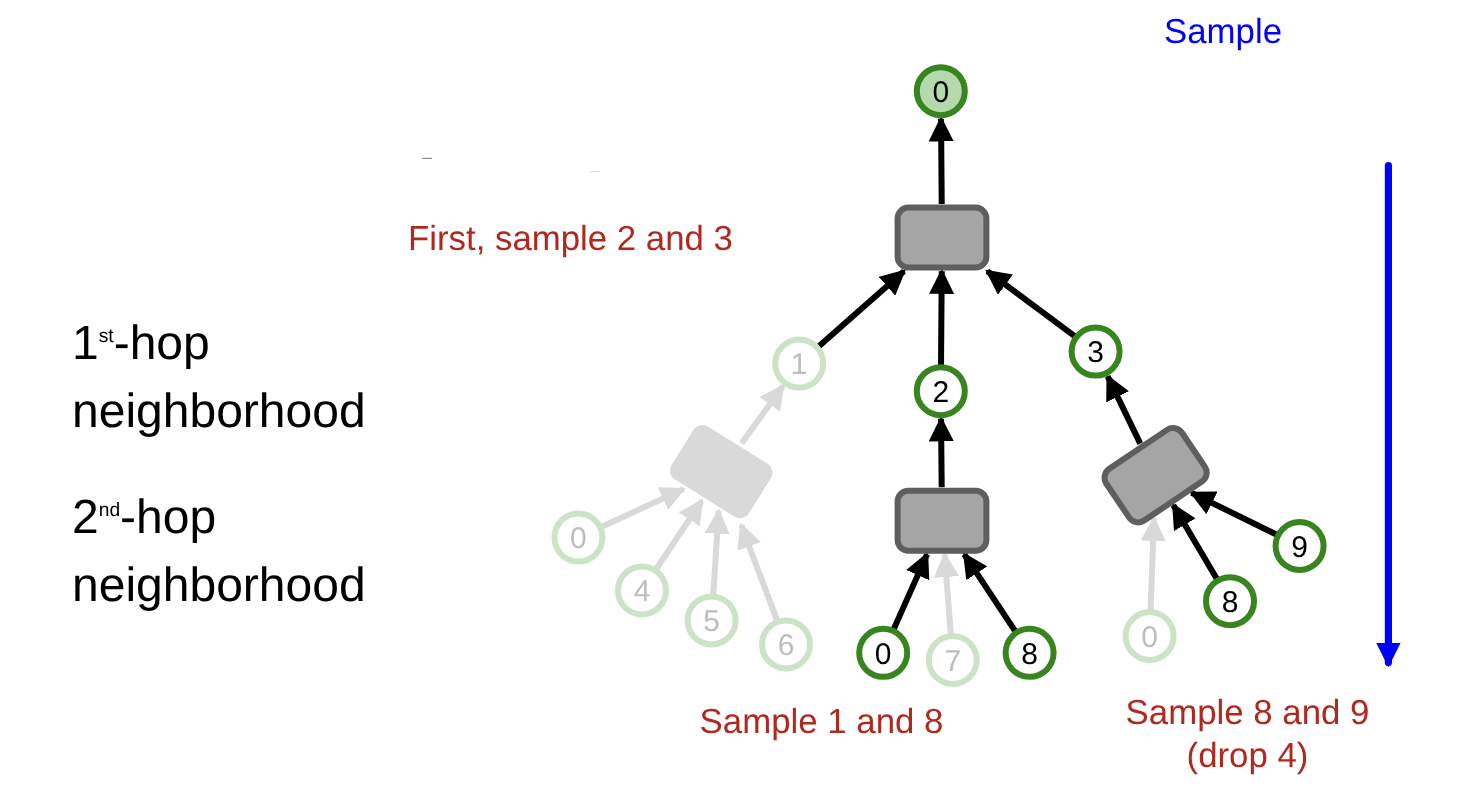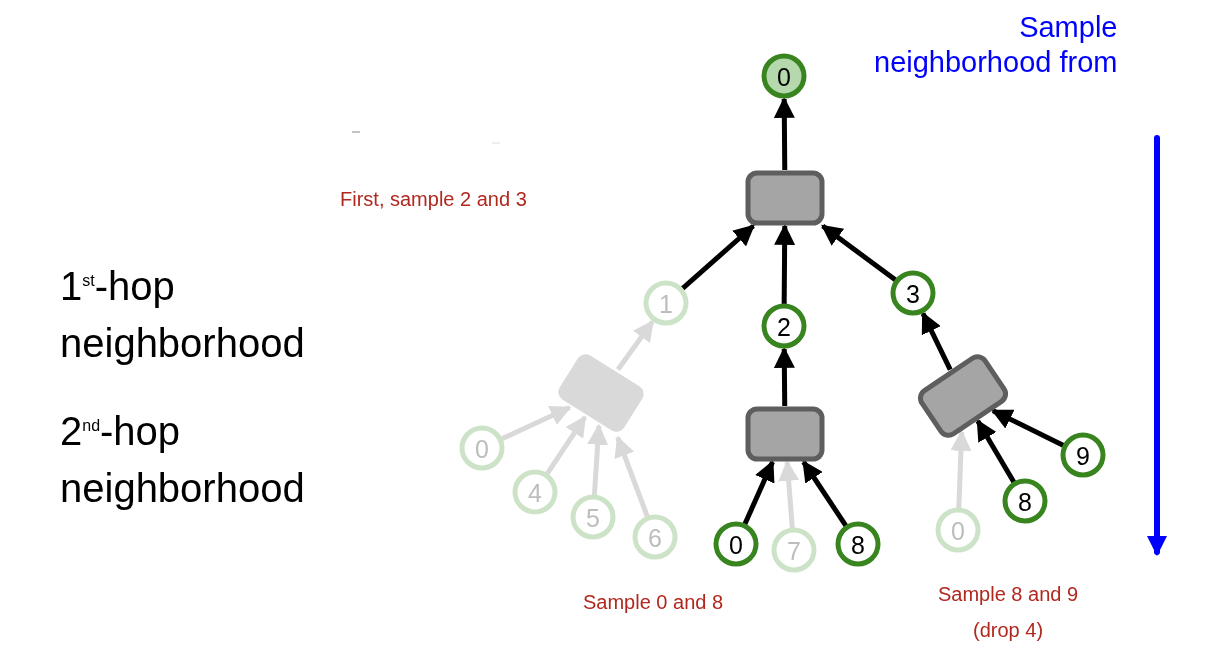--- a/index.html
+++ b/index.html
@@ -1,21 +1,21 @@
 <!DOCTYPE html>
 <html><head>
   <meta charset="utf-8">
   <style>
     html, body { margin: 0; padding: 0; background: #ffffff; }
     body { width: 1232px; height: 664px; position: relative; overflow: hidden; font-family: "Liberation Sans", sans-serif; }
     #diagram { position: absolute; left: 0; top: 0; }
     .lbl { position: absolute; white-space: nowrap; line-height: 1.2; font-family: "Liberation Sans", sans-serif; }
     .hop { font-size: 40px; color: #000; line-height: 48px; }
     .hop sup { font-size: 16px; vertical-align: 0; position: relative; top: -14px; }
-    .red { color: #b0281e; font-size: 20px; line-height: 36px; }
+    .red { color: #b0281e; font-size: 29px; line-height: 36px; }
     .blue { color: #0000ff; font-size: 29px; line-height: 35px; }
     .node-text { font-family: "Liberation Sans", sans-serif; font-size: 25px; text-anchor: middle; dominant-baseline: central; }
   </style>
 </head>
 <body>
 
 <svg id="diagram" width="1232" height="664">
   <defs>
     <marker id="arrow-black" viewBox="0 0 10 10" refX="9" refY="5" markerWidth="4.2" markerHeight="4.2" orient="auto-start-reverse">
       <path d="M0,0 L10,5 L0,10 z" fill="#000"></path>
@@ -123,24 +123,23 @@
 <div class="lbl hop" style="left:60px; top:407px;">
   <span>2</span><sup>nd</sup><span>-hop</span><br>
   <span>neighborhood</span>
 </div>
 
 <div class="lbl red" style="left:340px; top:181px;">
   <div>First, sample 2 and 3</div>
 </div>
 
 <div class="lbl red" style="left:583px; top:584px;">
-  <div>Sample 0 and 8</div>
+  <div>Sample 1 and 8</div>
 </div>
 
 <div class="lbl red" style="left:938px; top:576px;text-align:center;">
   <div>Sample 8 and 9</div>
   <div>(drop 4)</div>
 </div>
 
-<div class="lbl blue" style="left:874px; top:10px;text-align:right;">
+<div class="lbl blue" style="left:970px; top:10px;">
   <div>Sample</div>
-  <div>neighborhood from</div>
 </div>
 
 </body></html>

